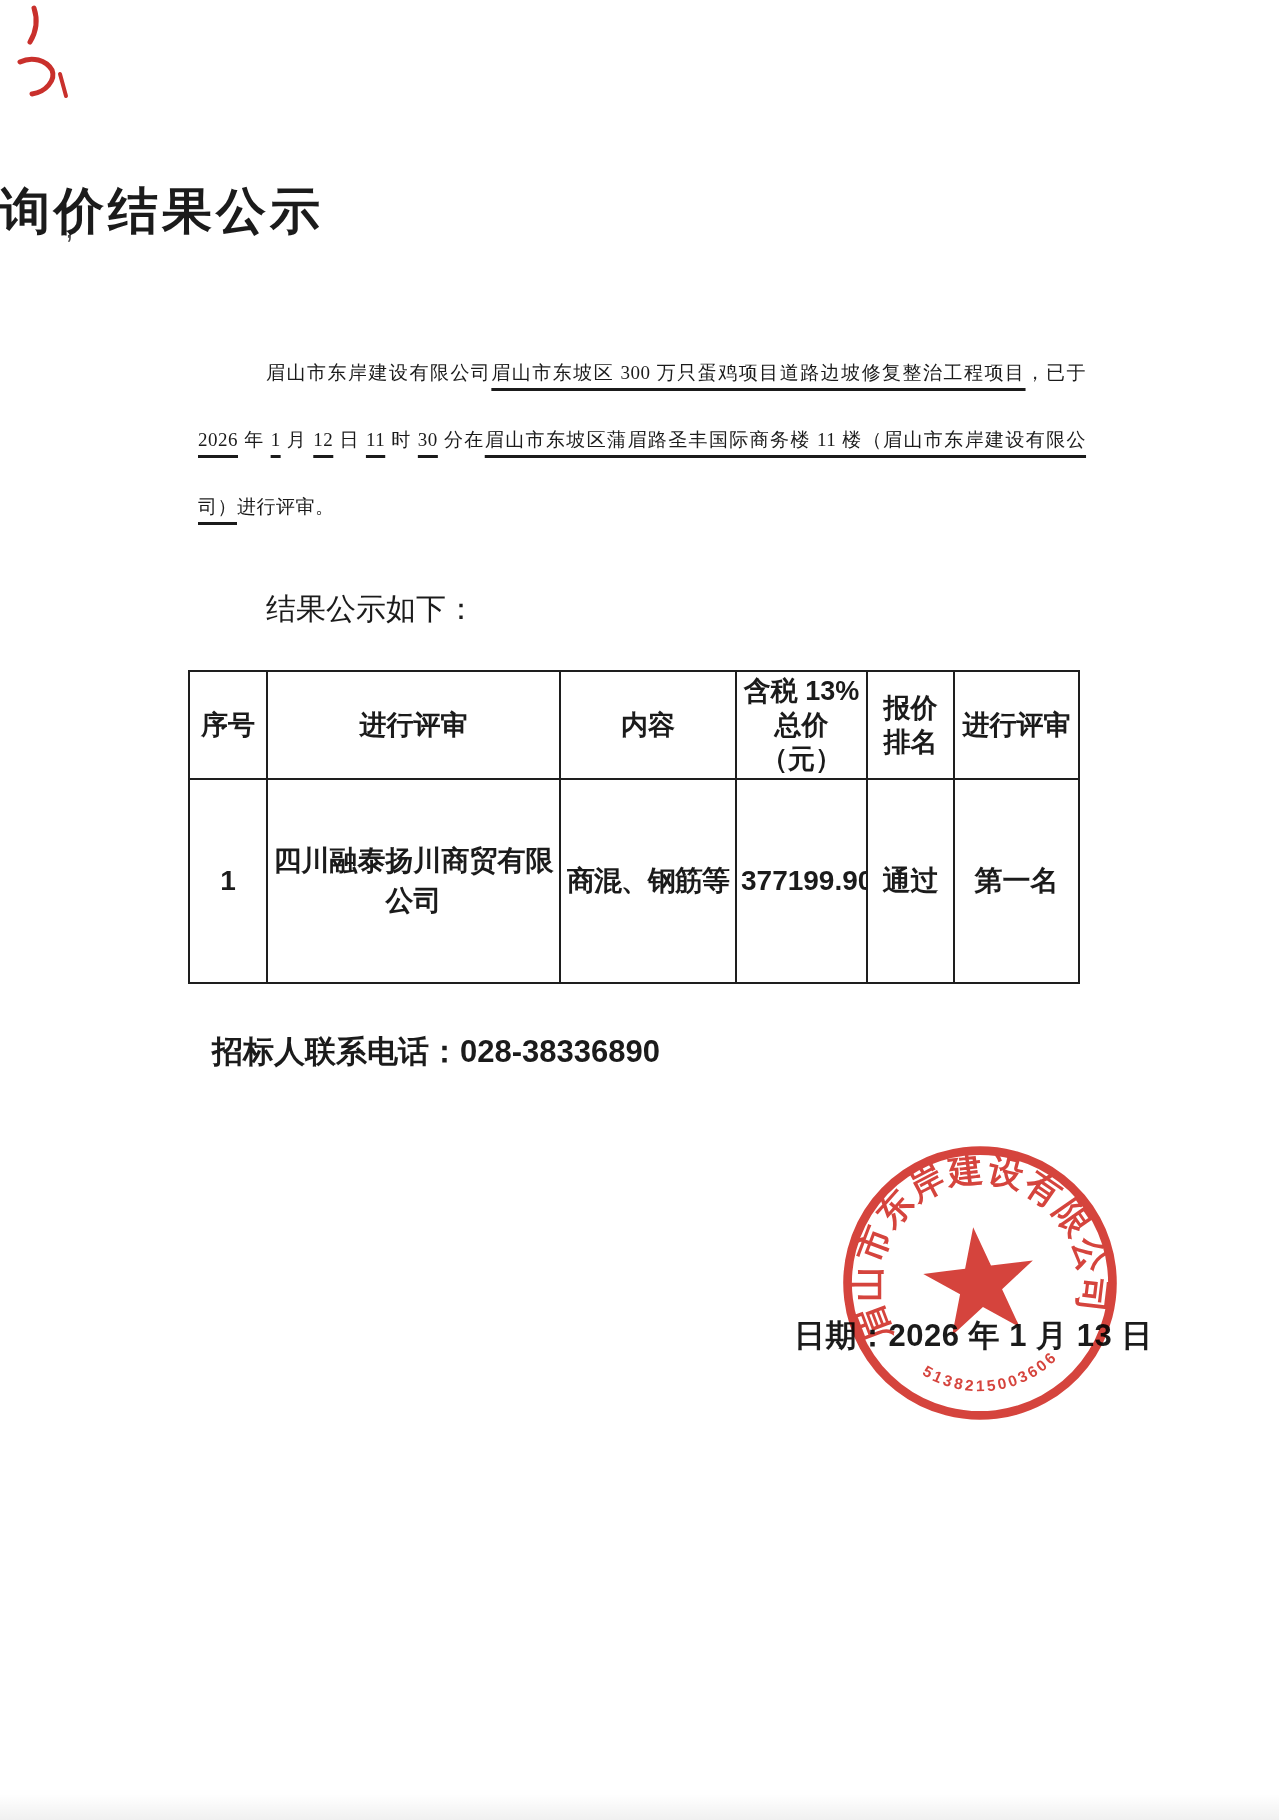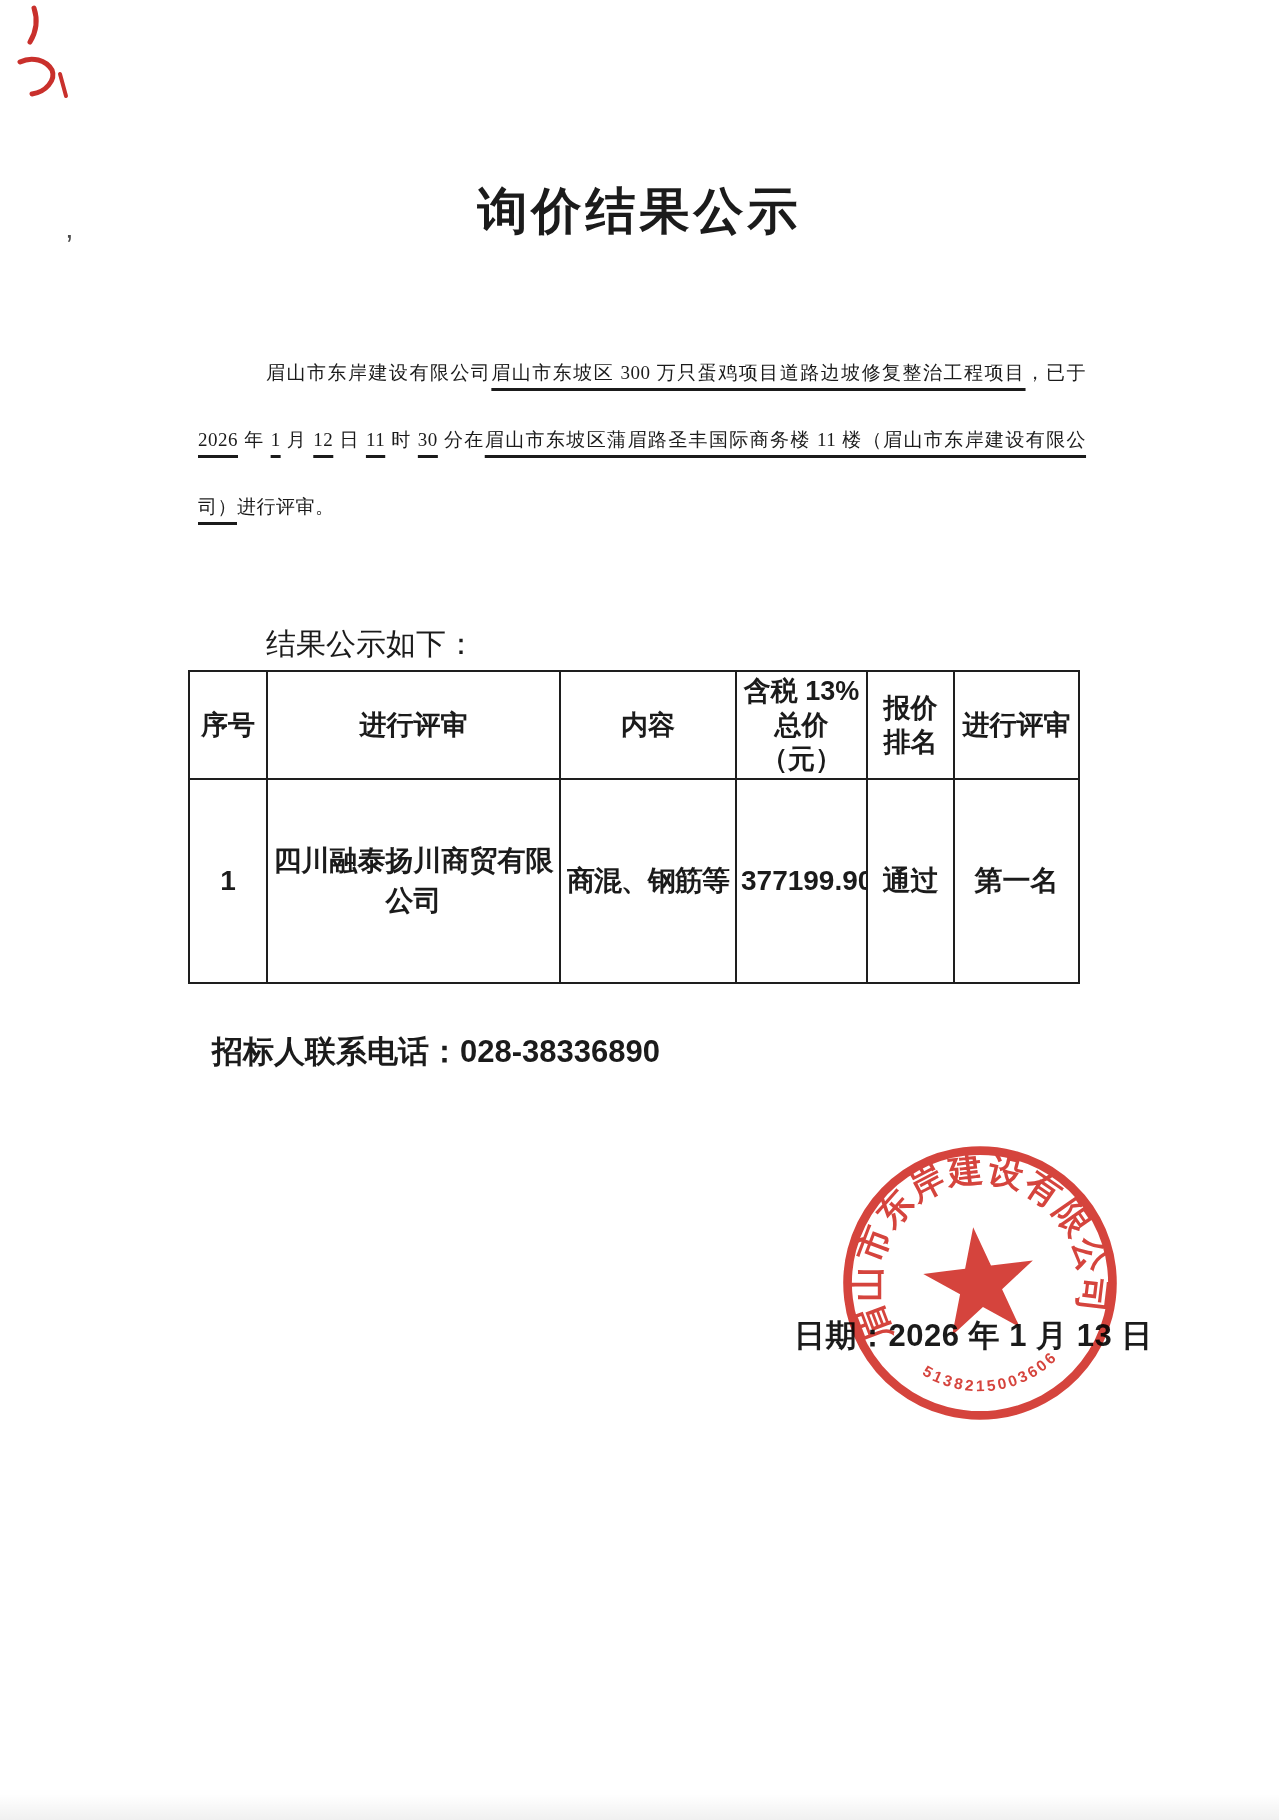--- a/index.html
+++ b/index.html
@@ -14,37 +14,37 @@
   }
   .scan-edge{
     position:absolute;left:0;bottom:0;width:100%;height:26px;
     background:linear-gradient(to bottom, rgba(0,0,0,0), rgba(0,0,0,0.06));
   }
   .scribble{position:absolute;left:6px;top:4px;width:90px;height:110px;}
   .stray{position:absolute;left:66px;top:228px;font-size:30px;color:#4a4a4a;
     font-family:"Liberation Sans",sans-serif;}
   .title{
     position:absolute;top:178px;left:0;width:100%;
-    text-align:center;margin:0;
+    margin:0;
     font-family:"Liberation Sans",sans-serif;
     font-size:50px;font-weight:700;letter-spacing:4px;
   }
   .para{
     position:absolute;top:339px;left:198px;width:888px;margin:0;
     font-size:19px;line-height:67px;
     text-align:justify;letter-spacing:0.5px;
     text-indent:68px;
   }
   .para .u{
     text-decoration:underline;
     text-decoration-thickness:2.5px;
     text-underline-offset:9px;
   }
   .intro{
-    position:absolute;top:610px;left:198px;width:888px;margin:0;
+    position:absolute;top:575px;left:198px;width:888px;margin:0;
     font-size:30px;line-height:67px;text-indent:68px;
   }
   table.results{
     position:absolute;top:670px;left:188px;
     width:890px;border-collapse:collapse;table-layout:fixed;
     font-family:"Liberation Sans",sans-serif;
   }
   table.results th,table.results td{
     border:2.5px solid #1e1e1e;
     text-align:center;vertical-align:middle;

